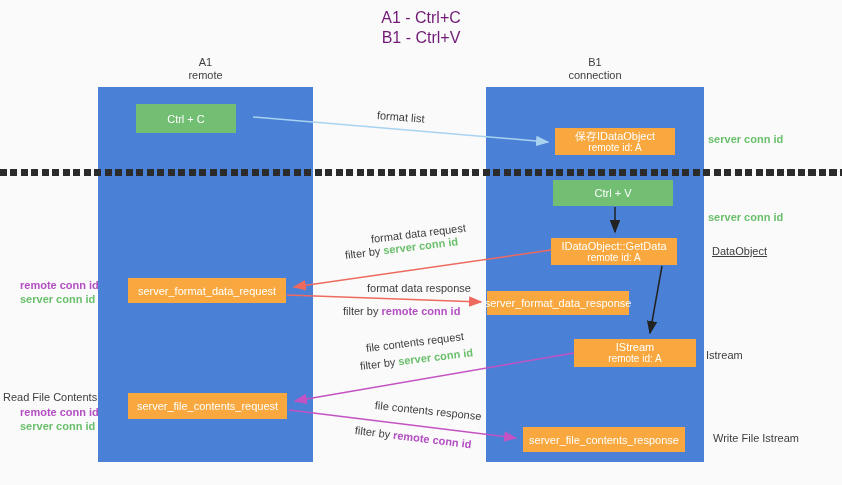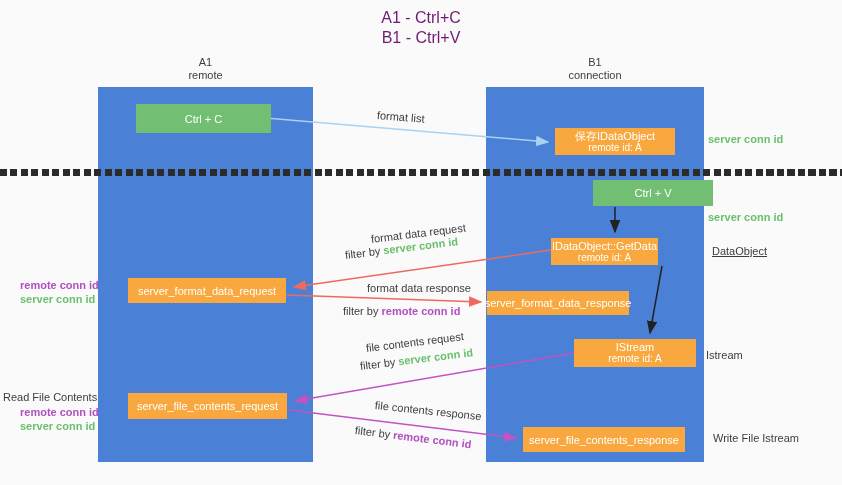--- a/index.html
+++ b/index.html
@@ -20,24 +20,24 @@
   .dotted-line{position:absolute;left:0;top:169px;width:842px;height:7px;z-index:5;
     background:repeating-linear-gradient(to right,#2b2b2b 0,#2b2b2b 7px,transparent 7px,transparent 10.5px);}
 
   .node{position:absolute;display:flex;flex-direction:column;align-items:center;justify-content:center;
         color:#fff;text-align:center;z-index:4;}
   .node.green{background:#72bf74;font-size:11px;}
   .node.orange{background:#f8a83e;font-size:11px;}
   .node .l2{font-size:10px;line-height:12px;}
   .node .l1{line-height:12px;}
 
-  .n-ctrl-c{left:136px;top:104px;width:135px;height:29px;}
-  .n-ctrl-v{left:553px;top:180px;width:120px;height:26px;margin-left:40px;}
+  .n-ctrl-c{left:136px;top:104px;width:100px;height:29px;}
+  .n-ctrl-v{left:553px;top:180px;width:120px;height:26px;}
   .n-save{left:555px;top:128px;width:120px;height:27px;font-size:10px;}
-  .n-getdata{left:551px;top:238px;width:107px;height:27px;font-size:10px;}
+  .n-getdata{left:551px;top:238px;width:126px;height:27px;font-size:10px;}
   .n-istream{left:574px;top:339px;width:122px;height:28px;font-size:10px;}
   .n-fmt-req{left:128px;top:278px;width:158px;height:25px;}
   .n-fmt-res{left:487px;top:291px;width:142px;height:24px;}
   .n-file-req{left:128px;top:393px;width:159px;height:26px;}
   .n-file-res{left:523px;top:427px;width:162px;height:25px;}
 
   svg.arrows{position:absolute;left:0;top:0;z-index:3;}
 
   .flow-label{position:absolute;color:#3d3d3d;font-size:11px;white-space:nowrap;z-index:6;
               transform-origin:left center;}

